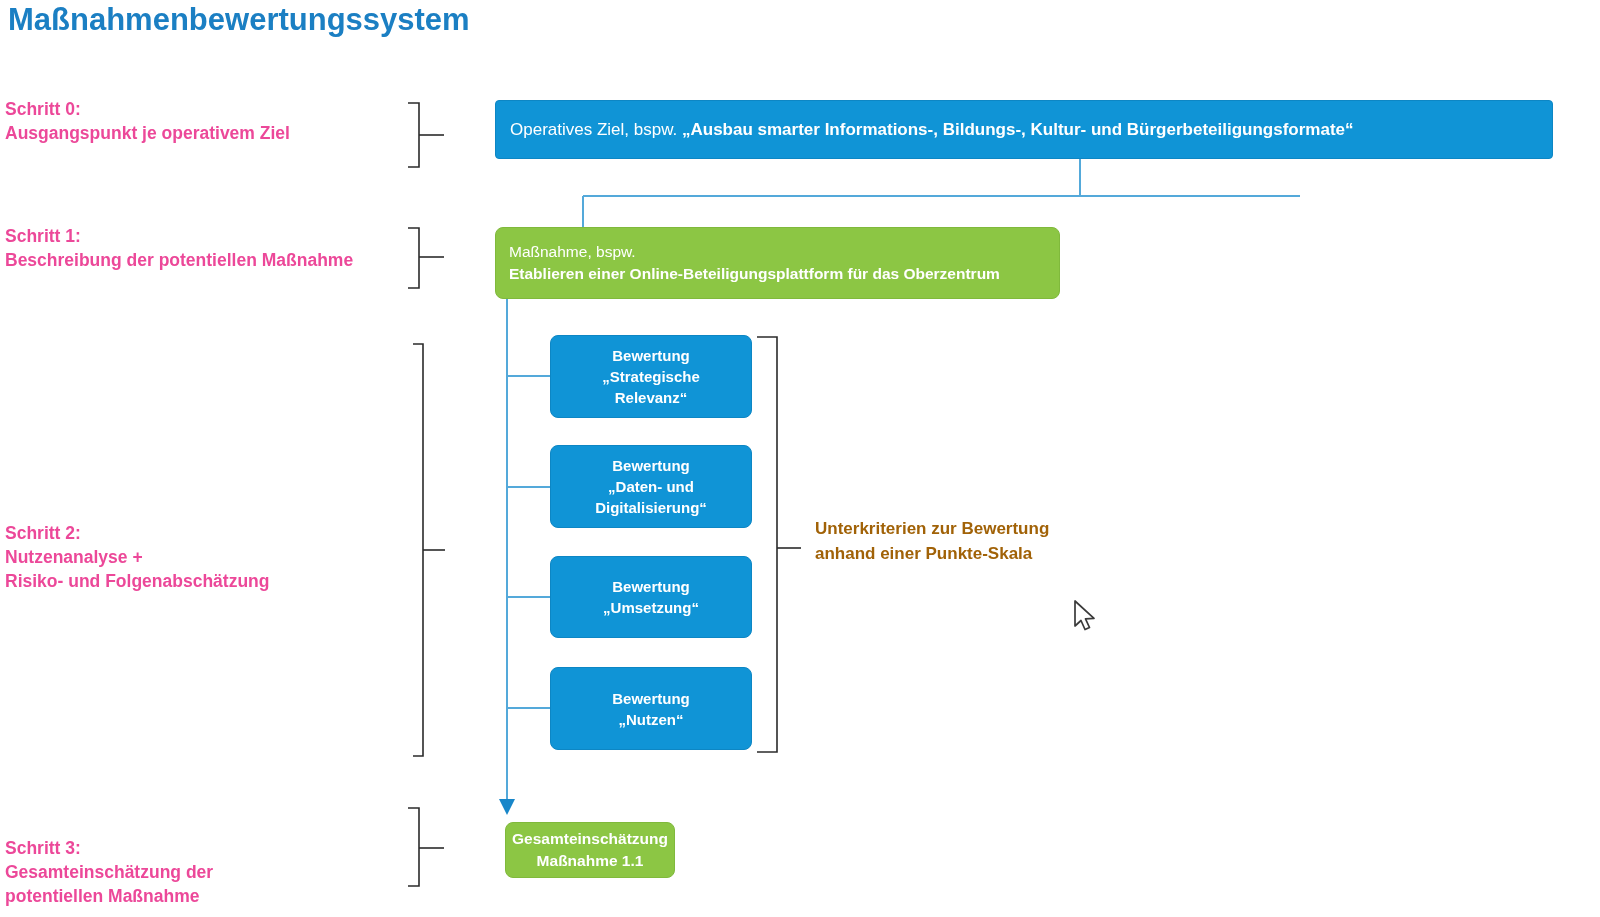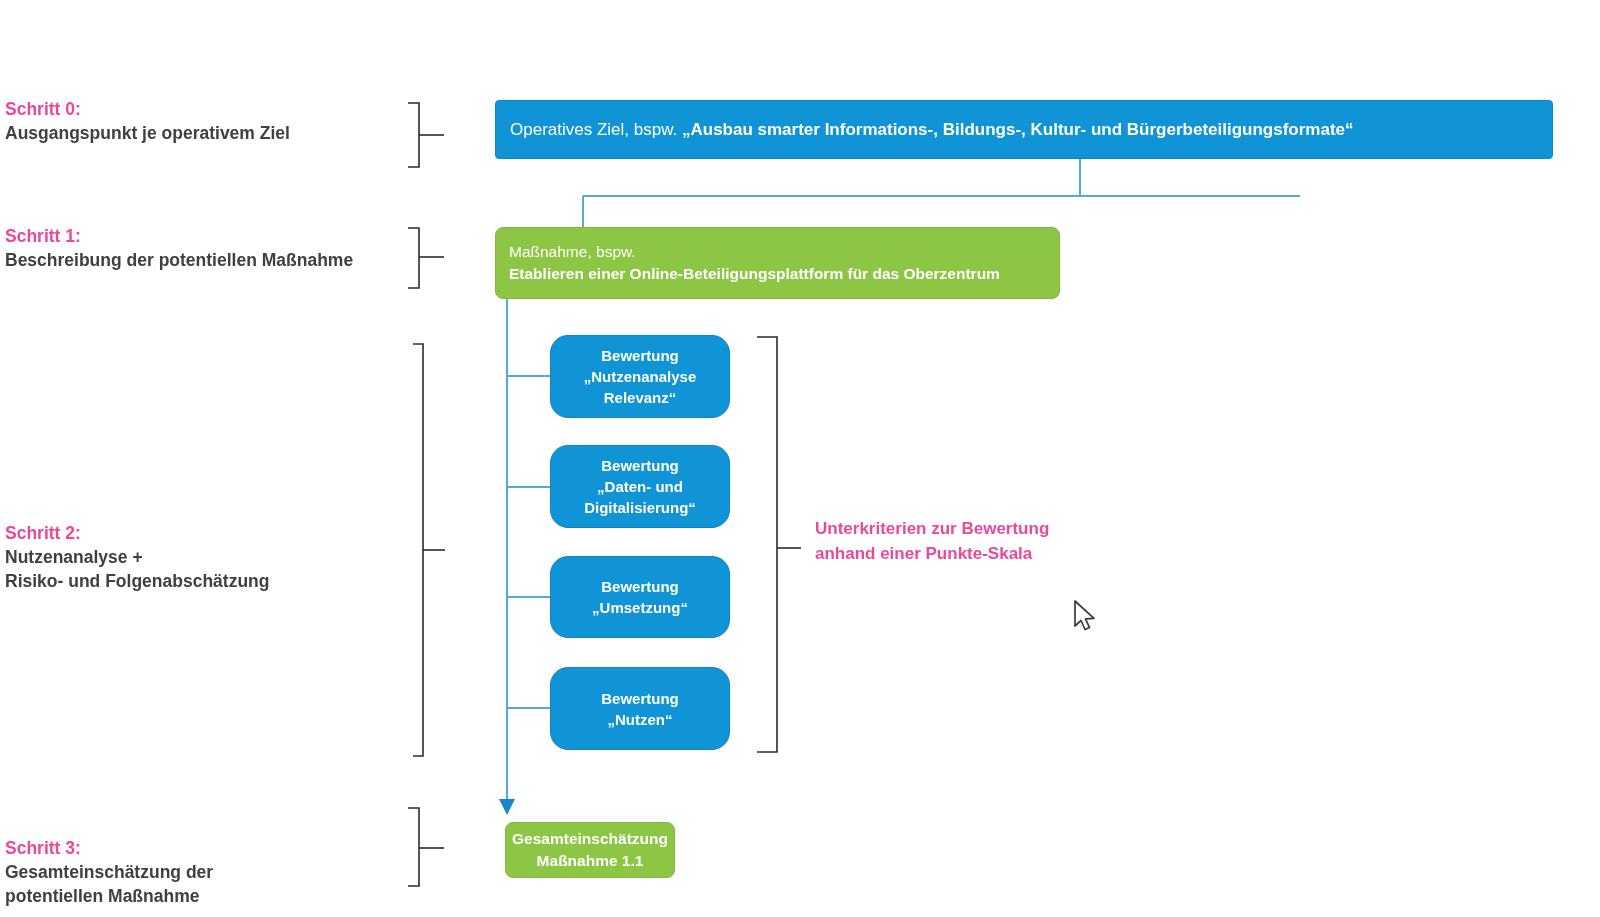--- a/index.html
+++ b/index.html
@@ -24,21 +24,21 @@
   .step { width: 400px; }
   .step-label {
     font-size: 17.5px;
     font-weight: bold;
     color: #ec4899;
     line-height: 24px;
   }
   .step-desc {
     font-size: 17.5px;
     font-weight: bold;
-    color: #404040;
+    color: #ec4899;
     line-height: 24px;
   }
 
   .node {
     box-sizing: border-box;
     color: #ffffff;
     display: flex;
     flex-direction: column;
     justify-content: center;
   }
@@ -54,49 +54,50 @@
   .b { font-weight: bold; }
 
   .measure-box {
     left: 495px; top: 227px; width: 565px; height: 72px;
     border-radius: 8px;
     padding-left: 13px; padding-right: 8px;
   }
   .measure-box .m-line { font-size: 15.5px; line-height: 22px; white-space: nowrap; }
 
   .crit-box {
-    left: 550px; width: 180px; height: 83px;
-    border-radius: 18px;
+    left: 550px; width: 202px; height: 83px;
+    border-radius: 8px;
     text-align: center;
     align-items: center;
   }
   .crit-line { font-size: 15px; font-weight: bold; line-height: 21px; }
 
   .overall-box {
     left: 505px; top: 822px; width: 170px; height: 56px;
     border-radius: 8px;
     text-align: center;
     align-items: center;
   }
   .overall-line { font-size: 15.5px; font-weight: bold; line-height: 22px; }
 
   .note {
     left: 815px; top: 516px;
-    font-size: 17px; font-weight: bold; color: #ec4899; line-height: 25px;
+    font-size: 17px; font-weight: bold; color: #a16207; line-height: 25px;
   }
 
   .cline { background: #54a9da; }
 
   .bracket-svg { overflow: visible; }
 </style>
 </head>
 <body>
 
 <div id="stage">
 
+  <div class="abs page-title">Maßnahmenbewertungssystem</div>
 
   <div class="abs step" style="left:5px; top:97px;">
     <div class="step-label">Schritt 0:</div>
     <div class="step-desc">Ausgangspunkt je operativem Ziel</div>
   </div>
 
   <div class="abs step" style="left:5px; top:224px;">
     <div class="step-label">Schritt 1:</div>
     <div class="step-desc">Beschreibung der potentiellen Maßnahme</div>
   </div>
@@ -156,21 +157,21 @@
     </div>
   </div>
 
   <div class="abs node node-green measure-box">
     <div class="m-line">Maßnahme, bspw.</div>
     <div class="m-line b">Etablieren einer Online-Beteiligungsplattform für das Oberzentrum</div>
   </div>
 
   <div class="abs node node-blue crit-box" style="top:335px;">
     <div class="crit-line">Bewertung</div>
-    <div class="crit-line">„Nutzenanalyse</div>
+    <div class="crit-line">„Strategische</div>
     <div class="crit-line">Relevanz“</div>
   </div>
 
   <div class="abs node node-blue crit-box" style="top:445px;">
     <div class="crit-line">Bewertung</div>
     <div class="crit-line">„Daten- und</div>
     <div class="crit-line">Digitalisierung“</div>
   </div>
 
   <div class="abs node node-blue crit-box" style="top:556px; height:82px;">

